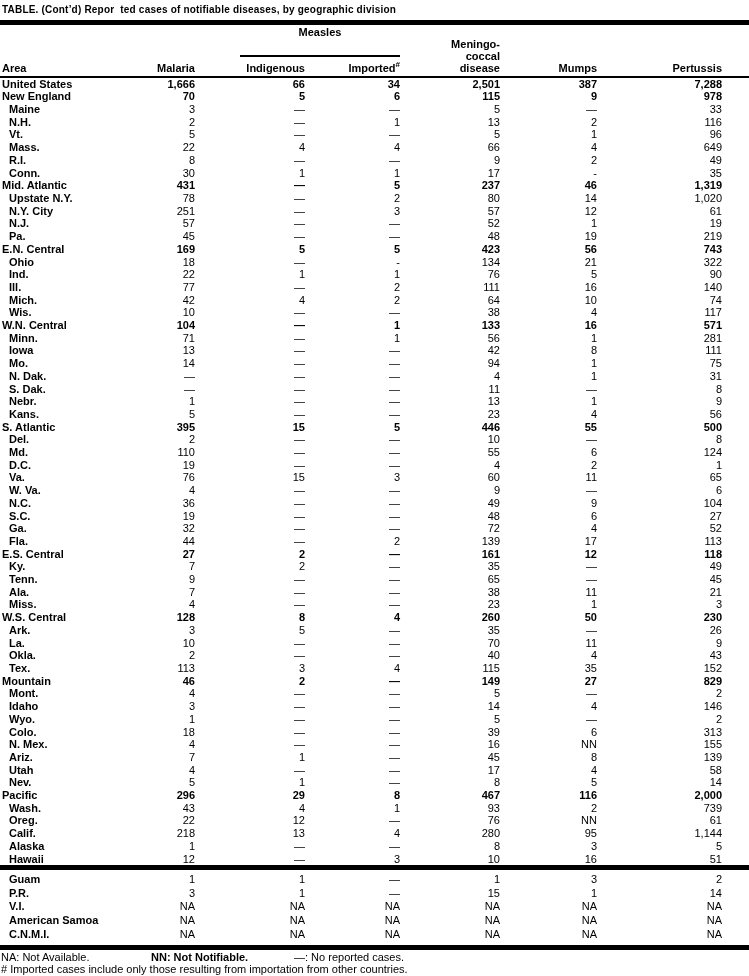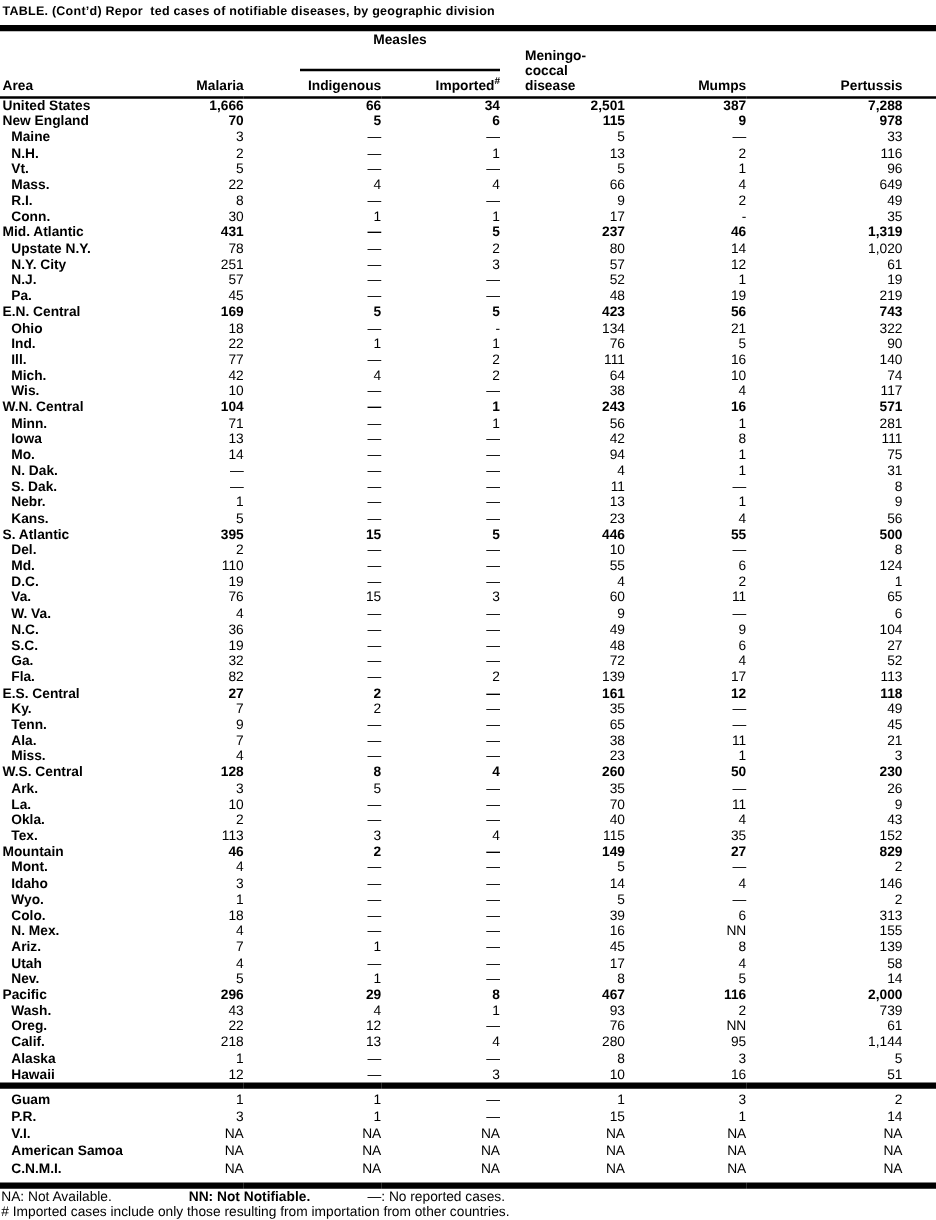--- a/index.html
+++ b/index.html
@@ -25,21 +25,21 @@
 
   thead th { vertical-align: bottom; line-height: 12px; font-weight: bold; padding-bottom: 2px; }
   thead .bb { border-bottom: 2.5px solid #000; }
   th.h-area { text-align: left; padding-left: 2px; }
   th.h-num, td.num { text-align: right; }
   th.h-pert, td.pert { padding-right: 27px; }
   .measles-span {
     margin-left: 45px; text-align: center;
     border-bottom: 2.5px solid #000; padding-bottom: 17px;
   }
-  th.h-mening { text-align: left; padding-left: 20px; }
+  th.h-mening { text-align: right; padding-left: 20px; }
   th.h-mening div { line-height: 12px; }
   sup { font-size: 8px; }
 
   tbody td { line-height: 12.7px; white-space: nowrap; }
   td.area { text-align: left; padding-left: 2px; }
   tr.state td.area, tr.territory td.area { padding-left: 9px; font-weight: bold; }
   tr.division td { font-weight: bold; }
 
   tbody.territories { border-top: 5px solid #000; border-bottom: 5px solid #000; }
   tbody.territories td { line-height: 13.6px; margin-left: 40px; }
@@ -261,21 +261,21 @@
           <td class="num">—</td>
           <td class="num">38</td>
           <td class="num">4</td>
           <td class="num pert">117</td>
         </tr>
         <tr class="division">
           <td class="area">W.N. Central</td>
           <td class="num">104</td>
           <td class="num">—</td>
           <td class="num">1</td>
-          <td class="num">243</td>
+          <td class="num">133</td>
           <td class="num">16</td>
           <td class="num pert">571</td>
         </tr>
         <tr class="state">
           <td class="area">Minn.</td>
           <td class="num">71</td>
           <td class="num">—</td>
           <td class="num">1</td>
           <td class="num">56</td>
           <td class="num">1</td>
@@ -411,21 +411,21 @@
           <td class="area">Ga.</td>
           <td class="num">32</td>
           <td class="num">—</td>
           <td class="num">—</td>
           <td class="num">72</td>
           <td class="num">4</td>
           <td class="num pert">52</td>
         </tr>
         <tr class="state">
           <td class="area">Fla.</td>
-          <td class="num">82</td>
+          <td class="num">44</td>
           <td class="num">—</td>
           <td class="num">2</td>
           <td class="num">139</td>
           <td class="num">17</td>
           <td class="num pert">113</td>
         </tr>
         <tr class="division">
           <td class="area">E.S. Central</td>
           <td class="num">27</td>
           <td class="num">2</td>

